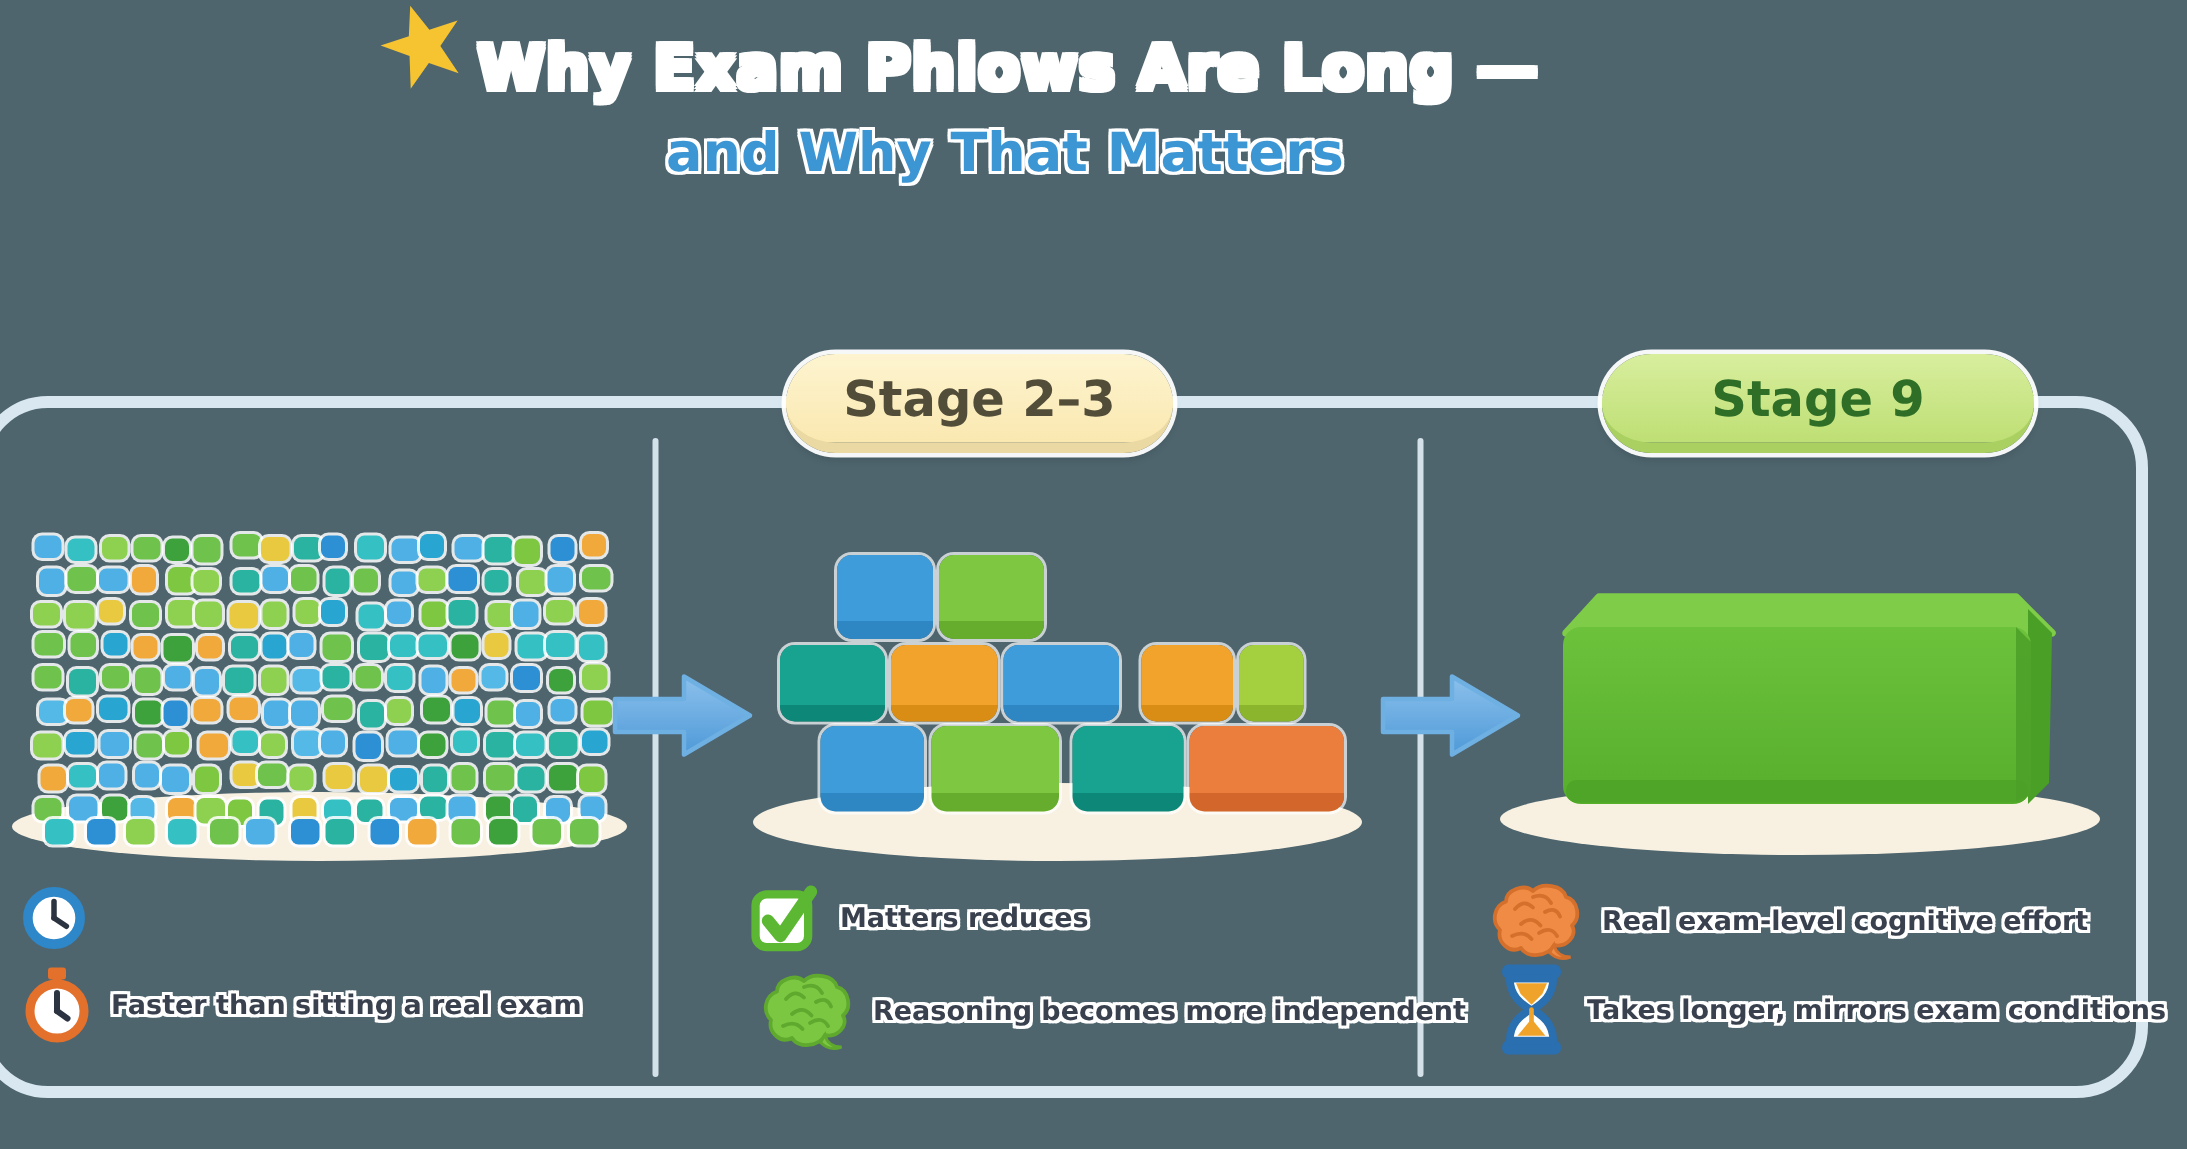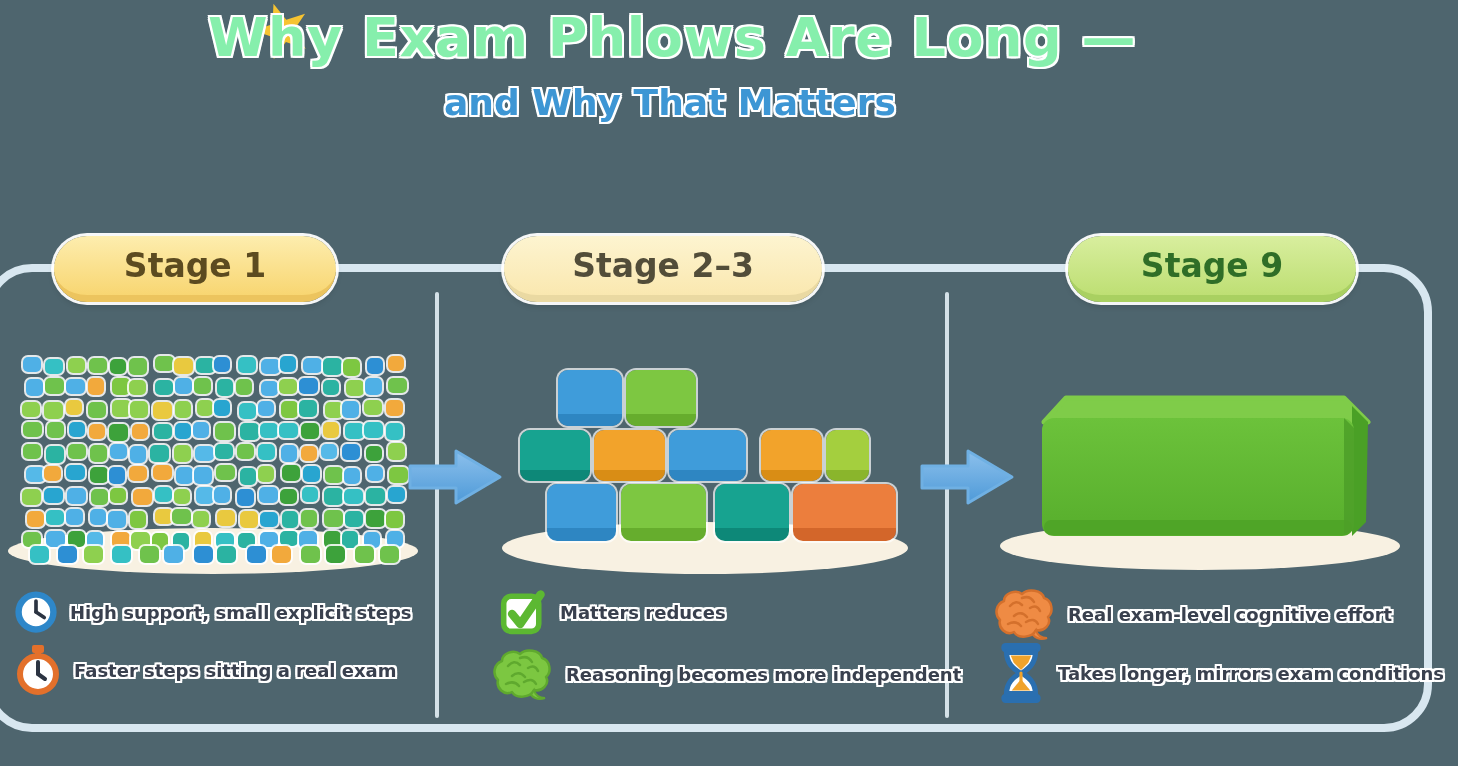--- a/index.html
+++ b/index.html
@@ -3,22 +3,22 @@
 <meta charset="utf-8">
 <style>
   * { margin:0; padding:0; box-sizing:border-box; }
   body { font-family:"DejaVu Sans","Liberation Sans",sans-serif; }
   .page {
     position:relative; width:1458px; height:766px;
     background:#4e656e; overflow:hidden;
   }
   
   .title {
-    position:absolute; left:672px; top:6px; transform:translateX(-50%);
-    font-size:54px; font-weight:bold; color:#86efac; white-space:nowrap;
+    position:absolute; left:672px; top:21px; transform:translateX(-50%);
+    font-size:41px; font-weight:bold; color:#ffffff; white-space:nowrap;
     letter-spacing:0.5px;
     text-shadow:-2px -2px 0 #fff,2px -2px 0 #fff,-2px 2px 0 #fff,2px 2px 0 #fff,0 -2px 0 #fff,0 2px 0 #fff,-2px 0 0 #fff,2px 0 0 #fff;
   }
   .subtitle {
     position:absolute; left:670px; top:82px; transform:translateX(-50%);
     font-size:36px; font-weight:bold; color:#3d96d4; white-space:nowrap;
     text-shadow:-2px -2px 0 #fff,2px -2px 0 #fff,-2px 2px 0 #fff,2px 2px 0 #fff,0 -2px 0 #fff,0 2px 0 #fff,-2px 0 0 #fff,2px 0 0 #fff;
   }
   .star { position:absolute; left:250px; top:0px; }
   
@@ -31,21 +31,21 @@
     background:#e3eef5; opacity:.9; border-radius:2px;
   }
   
   .pill {
     position:absolute; top:236px; height:66px;
     border-radius:34px; display:flex; align-items:center; justify-content:center;
     font-weight:bold; font-size:33px; white-space:nowrap;
     box-shadow:0 0 0 3px rgba(255,255,255,.95), 0 4px 6px rgba(0,0,0,.15);
   }
   .pill-1 { left:54px;  width:282px; background:linear-gradient(#fdedae,#f8d672); border-bottom:7px solid #ecc45e; color:#5c4b20; }
-  .pill-23{ left:504px; width:318px; background:linear-gradient(#fdf4d0,#fae8b0); border-bottom:7px solid #ead9a2; color:#524d39; }
+  .pill-23{ left:524px; width:258px; background:linear-gradient(#fdf4d0,#fae8b0); border-bottom:7px solid #ead9a2; color:#524d39; }
   .pill-4 { left:1068px;width:288px; background:linear-gradient(#d8ee9e,#bedf74); border-bottom:7px solid #a9d061; color:#2f6e27; }
   
   .shadow-ellipse { position:absolute; background:#f8f1e2; border-radius:50%; }
   .gblock {
     position:absolute; border-radius:5px;
     box-shadow:0 0 0 2px rgba(255,255,255,.85);
   }
   .brick {
     position:absolute; border-radius:10px;
     box-shadow:0 0 0 2px rgba(255,255,255,.7);
@@ -67,23 +67,20 @@
   <svg class="star" width="64" height="60" viewBox="0 0 100 100">
     <polygon points="50,4 62,36 95,36 68,57 78,92 50,71 22,92 32,57 5,36 38,36" fill="#f6c331" transform="rotate(-18 50 50)"></polygon>
   </svg>
   <div class="title">Why Exam Phlows Are Long —</div>
   <div class="subtitle">and Why That Matters</div>
 
   <div class="flow-box"></div>
   <div class="divider" style="left:435px;"></div>
   <div class="divider" style="left:945px;"></div>
 
-  <div class="pill pill-1">
-      <span>Stage 1</span>
-    </div>
   <div class="pill pill-23">
       <span>Stage 2–3</span>
     </div>
   <div class="pill pill-4">
       <span>Stage 9</span>
     </div>
 
   <div class="shadow-ellipse" style="left:8px;   top:528px; width:410px; height:46px;"></div>
   <div class="shadow-ellipse" style="left:502px; top:522px; width:406px; height:52px;"></div>
   <div class="shadow-ellipse" style="left:1000px;top:522px; width:400px; height:48px;"></div>
@@ -313,41 +310,40 @@
     </defs>
     <path d="M6,22 h46 v-15 l44,26 -44,26 v-15 h-46 z" fill="url(#ag2)" stroke="#6fb0e3" stroke-width="3" stroke-linejoin="round"></path>
   </svg>
 
   <div class="bullet" style="left:14px; top:590px;">
     <svg width="44" height="44" viewBox="0 0 48 48">
       <circle cx="24" cy="24" r="19" fill="#fff" stroke="#2e87c9" stroke-width="7"></circle>
       <line x1="24" y1="24" x2="24" y2="12" stroke="#2c3442" stroke-width="4" stroke-linecap="round"></line>
       <line x1="24" y1="24" x2="33" y2="30" stroke="#2c3442" stroke-width="4" stroke-linecap="round"></line>
     </svg>
-    <span class="bullet-text">High support, small explicit steps</span>
   </div>
   <div class="bullet" style="left:14px; top:644px;">
     <svg width="48" height="52" viewBox="0 0 48 52">
       <rect x="18" y="1" width="12" height="8" rx="2" fill="#e3702b"></rect>
       <rect x="21" y="6" width="6" height="6" fill="#e3702b"></rect>
       <circle cx="24" cy="30" r="18" fill="#fff" stroke="#e3702b" stroke-width="6"></circle>
       <line x1="24" y1="30" x2="24" y2="18" stroke="#2c3442" stroke-width="4" stroke-linecap="round"></line>
       <line x1="24" y1="30" x2="31" y2="35" stroke="#2c3442" stroke-width="4" stroke-linecap="round"></line>
     </svg>
-    <span class="bullet-text">Faster steps sitting a real exam</span>
+    <span class="bullet-text">Faster than sitting a real exam</span>
   </div>
 
   <div class="bullet" style="left:500px; top:588px;">
     <svg width="48" height="48" viewBox="0 0 52 50">
       <rect x="4" y="8" width="38" height="38" rx="8" fill="#fff" stroke="#5cb832" stroke-width="6"></rect>
       <path d="M13,27 L22,38 L44,6" fill="none" stroke="#5cb832" stroke-width="9" stroke-linecap="round" stroke-linejoin="round"></path>
     </svg>
     <span class="bullet-text">Matters reduces</span>
   </div>
-  <div class="bullet" style="left:490px; top:646px;align-items:center;">
+  <div class="bullet" style="left:506px; top:646px;align-items:center;">
     <svg width="64" height="56" viewBox="0 0 64 56">
       <path d="M8,34 C2,28 4,18 12,15 C12,7 24,3 30,8 C36,2 50,4 52,12 C60,14 62,26 56,31 C60,38 52,46 44,44 C40,52 26,53 22,46 C14,50 6,42 8,34 Z" fill="#7cc741" stroke="#5fa92e" stroke-width="2.5" stroke-linejoin="round"></path>
       <path d="M18,20 q6,-7 12,-1 M30,12 q8,-3 12,4 M22,30 q7,-6 13,1 M38,22 q7,-4 10,3 M16,38 q8,-4 13,2 M34,36 q8,-5 12,2" fill="none" stroke="#5fa92e" stroke-width="2.5" stroke-linecap="round"></path>
       <path d="M44,44 q2,8 11,8 q-8,3 -14,-3 z" fill="#7cc741" stroke="#5fa92e" stroke-width="2"></path>
     </svg>
     <span class="bullet-text">Reasoning becomes more independent</span>
   </div>
 
   <div class="bullet" style="left:992px; top:586px;">
     <svg width="64" height="56" viewBox="0 0 64 56">

